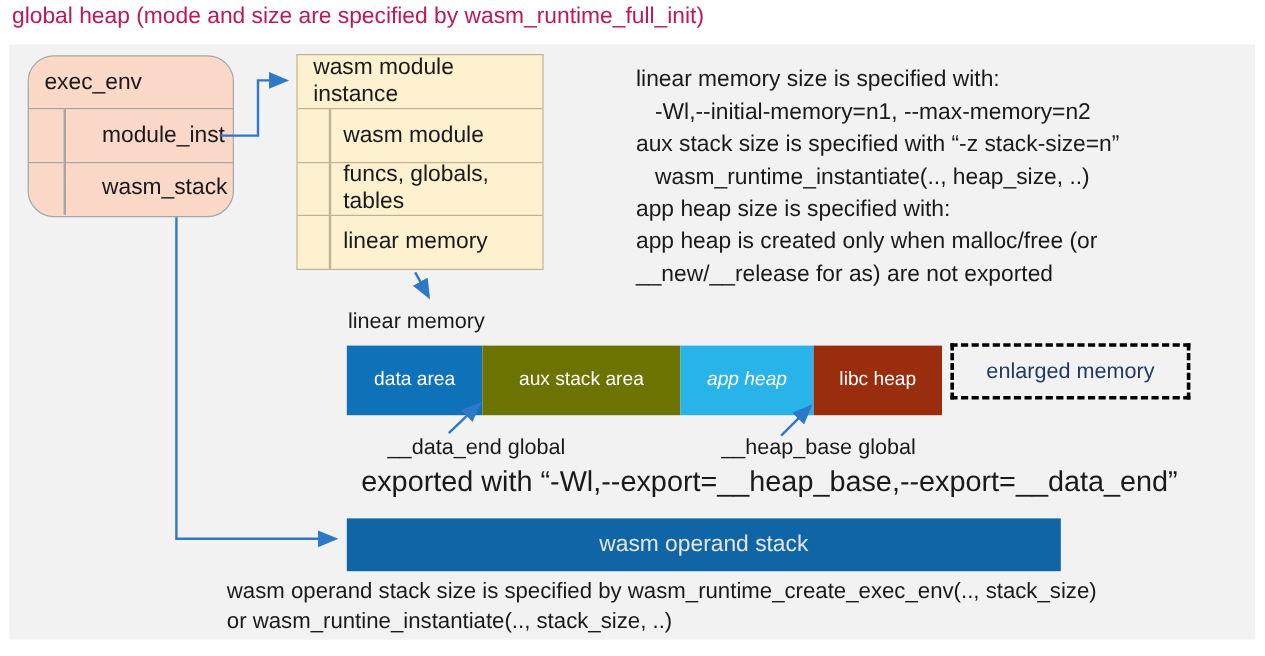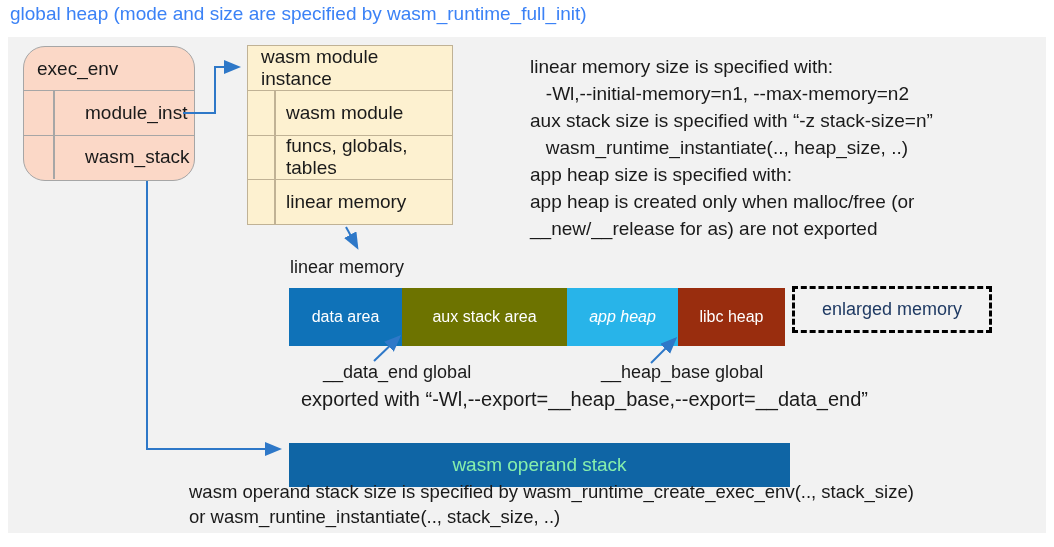--- a/index.html
+++ b/index.html
@@ -5,21 +5,21 @@
   * { margin:0; padding:0; box-sizing:border-box; }
   html,body { background:#ffffff; }
   body {
     font-family:"Liberation Sans","DejaVu Sans",sans-serif;
     color:#1a1a1a;
   }
   .stage {
     position:relative; width:1054px; height:547px; overflow:hidden; background:#ffffff;
   }
   .title {
-    position:absolute; left:10px; top:3px; font-size:19px; color:#3b82f6;
+    position:absolute; left:10px; top:3px; font-size:19px; color:#be185d;
   }
   .panel {
     position:absolute; left:8px; top:37px; width:1038px; height:496px;
     background:#f2f2f2;
   }
   
   .tbox { position:absolute; border:1.5px solid #a6a6a6; font-size:19px; }
   .tbox-exec { left:23px; top:46px; width:172px; height:135px;border-radius:22px; }
   .tbox-inst { left:247px; top:45px; width:206px; height:180px; border-color:#c0b295; }
   .tbox-header { display:flex; align-items:center; padding-left:13px; }
@@ -45,27 +45,27 @@
   .seg-2 { left:567px; width:111px;font-style:italic; }
   .seg-3 { left:678px; width:107px; }
   .enlarged {
     position:absolute; left:792px; top:286px; width:200px; height:47px;
     border:3px dashed #000000; color:#1f3a63; font-size:18px;
     display:flex; align-items:center; justify-content:center;
   }
 
   .g-data-end  { position:absolute; left:323px; top:362px; font-size:18px; }
   .g-heap-base { position:absolute; left:601px; top:362px; font-size:18px; }
-  .g-exported  { position:absolute; left:301px; top:388px; font-size:20px; }
+  .g-exported  { position:absolute; left:301px; top:388px; font-size:24px; }
 
   
   .op-bar {
-    position:absolute; left:289px; top:443px; width:501px; height:44px;
+    position:absolute; left:289px; top:432px; width:595px; height:44px;
     display:flex; align-items:center; justify-content:center;
-    color:#86efac; font-size:19px;
+    color:#e5e5e5; font-size:19px;
   }
   .op-note1 { position:absolute; left:189px; top:481px; font-size:18.5px; }
   .op-note2 { position:absolute; left:189px; top:506px; font-size:18.5px; }
 
   svg.connectors { position:absolute; left:0; top:0; pointer-events:none; }
 </style>
 </head>
 <body>
 
 <div class="stage">

